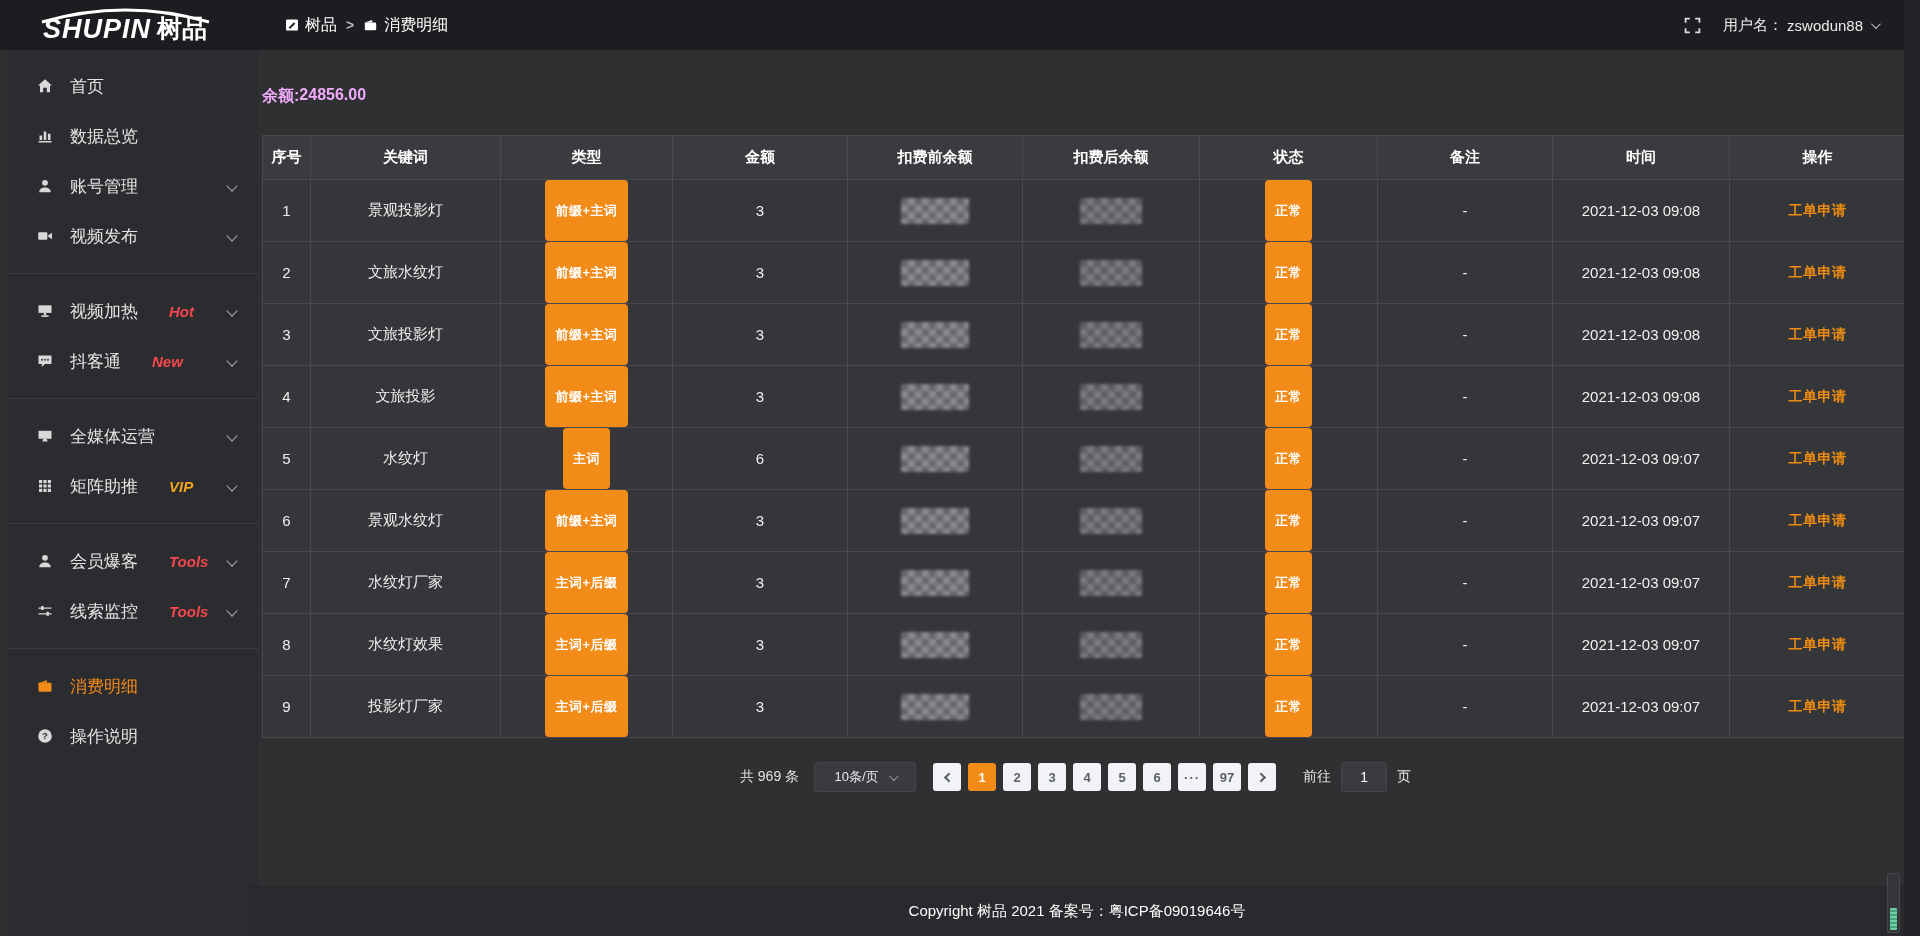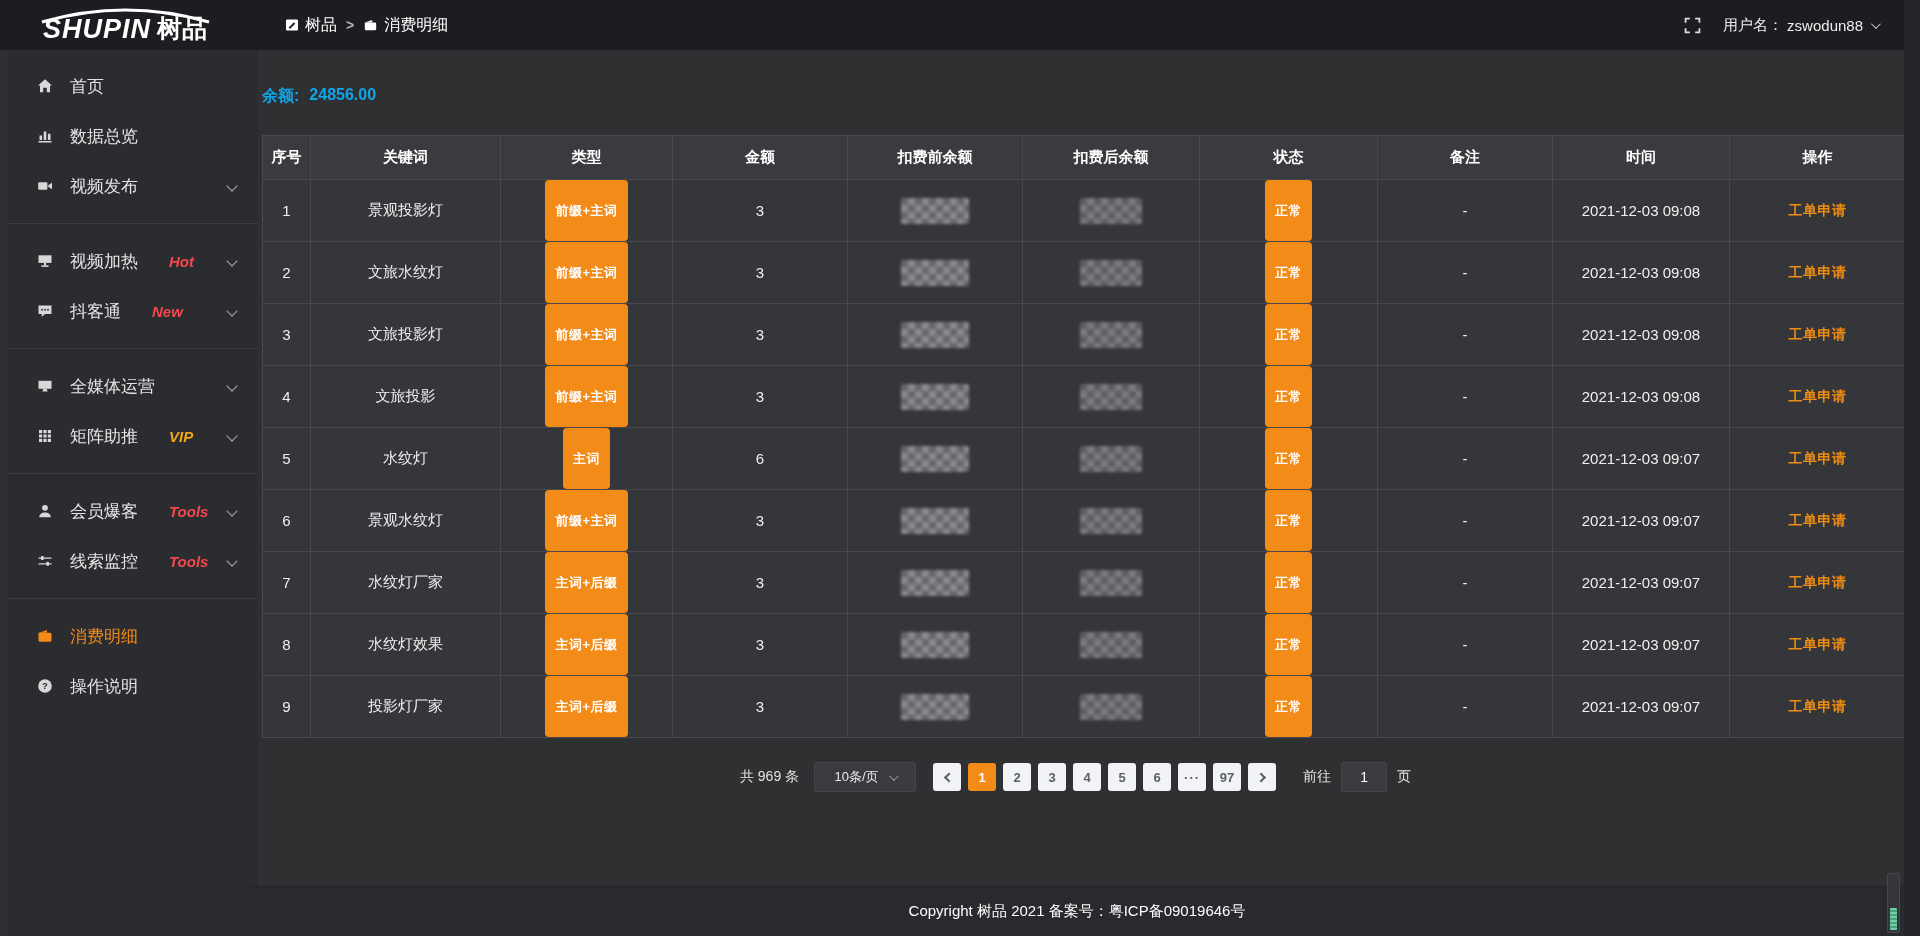--- a/index.html
+++ b/index.html
@@ -40,21 +40,21 @@
   .side-item .sicon { display:flex; color:#d8d8d8; }
   .side-item.active { color:#f28b18; }
   .side-item.active .sicon { color:#f28b18; }
   .side-badge { font-size:15px; font-weight:bold; font-style:italic; margin-left:14px; }
   .badge-red { color:#f4474e; }
   .badge-gold { color:#f0a61c; }
   .side-chev { margin-left:auto; width:8px; height:8px; border-right:1.6px solid #a9a9a9; border-bottom:1.6px solid #a9a9a9; transform:rotate(45deg); flex:none; }
   .side-divider { height:1px; background:#3c3d41; margin:12px 0; }
   
   .main { position:absolute; top:50px; left:250px; right:0; bottom:0; padding:36px 15px 0 12px; }
-  .balance { font-size:16px; font-weight:bold; color:#0ea5e9; display:flex; gap:10px; }
+  .balance { font-size:16px; font-weight:bold; color:#f0abfc; display:flex; }
   
   table.data { width:100%; border-collapse:collapse; margin-top:28px; table-layout:fixed; }
   table.data th, table.data td {
     border:1px solid #49494d; text-align:center; font-size:15px; overflow:hidden;
   }
   table.data th { background:#3a3b3e; color:#fff; font-weight:bold; height:44px; }
   table.data td { background:#353639; color:#f0f0f0; height:62px; }
   .badge {
     display:inline-block; background:#f28b18; color:#fff; font-size:13px; font-weight:bold;
     padding:24px 10px; border-radius:4px; line-height:1; letter-spacing:.5px;
@@ -162,20 +162,30 @@
 
     <div class="side-item">
       <span class="sicon">
           <svg width="16" height="16" viewBox="0 0 16 16" fill="currentColor">
             <path d="M1.5 13h13v1.4h-13zM2.5 7.6h2.6V12H2.5zM6.7 3.4h2.6V12H6.7zM10.9 5.8h2.6V12h-2.6z"></path>
           </svg>
         </span>
       <span>数据总览</span>
     </div>
 
+    <div class="side-item">
+      <span class="sicon">
+          <svg width="16" height="16" viewBox="0 0 16 16" fill="currentColor">
+            <circle cx="8" cy="4.8" r="2.9"></circle>
+            <path d="M2.2 14.2c0-3.2 2.6-4.8 5.8-4.8s5.8 1.6 5.8 4.8z"></path>
+          </svg>
+        </span>
+      <span>账号管理</span>
+      <span class="side-chev"></span>
+    </div>
 
 
     <div class="side-item">
       <span class="sicon">
           <svg width="16" height="16" viewBox="0 0 16 16" fill="currentColor">
             <rect x="1.2" y="4.2" width="9.2" height="7.6" rx="1.2"></rect>
             <path d="M11.2 7.2 15 4.8v6.4l-3.8-2.4z"></path>
           </svg>
         </span>
       <span>视频发布</span>

